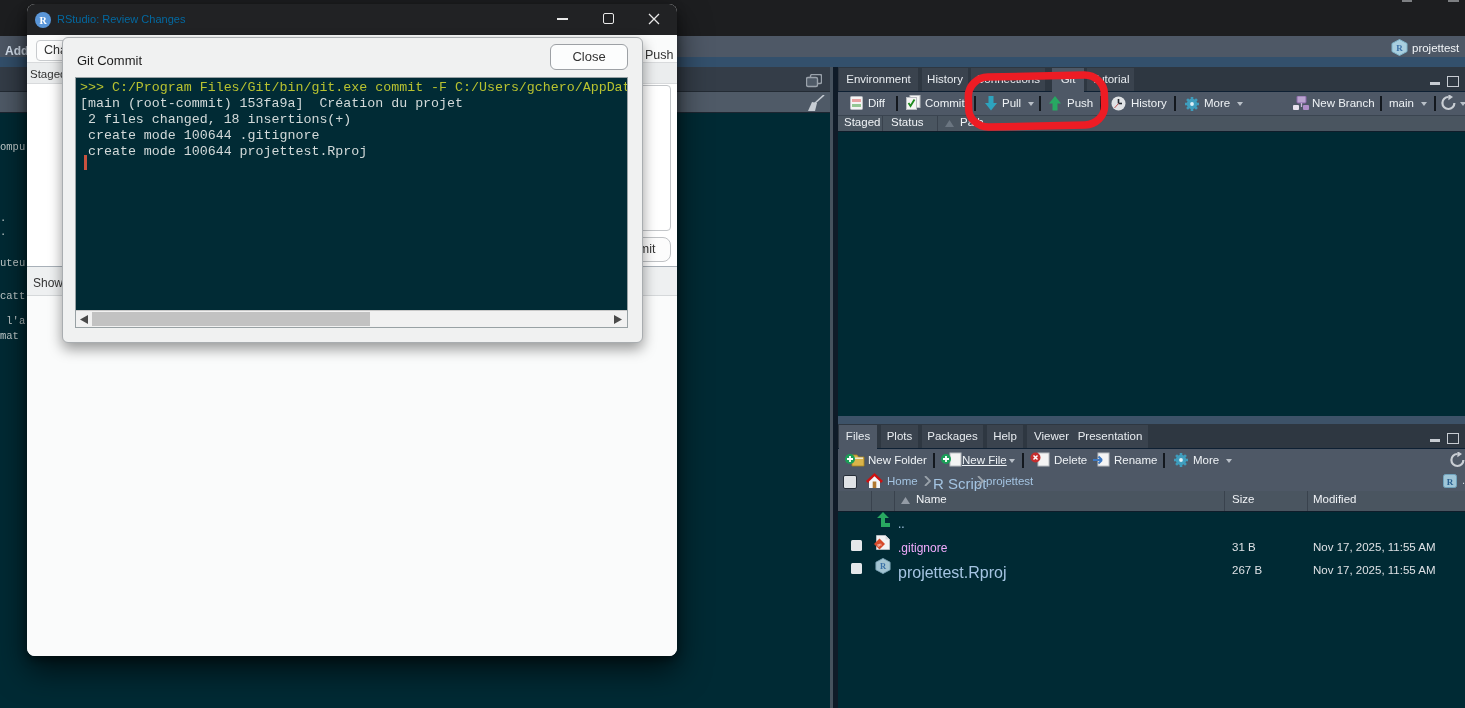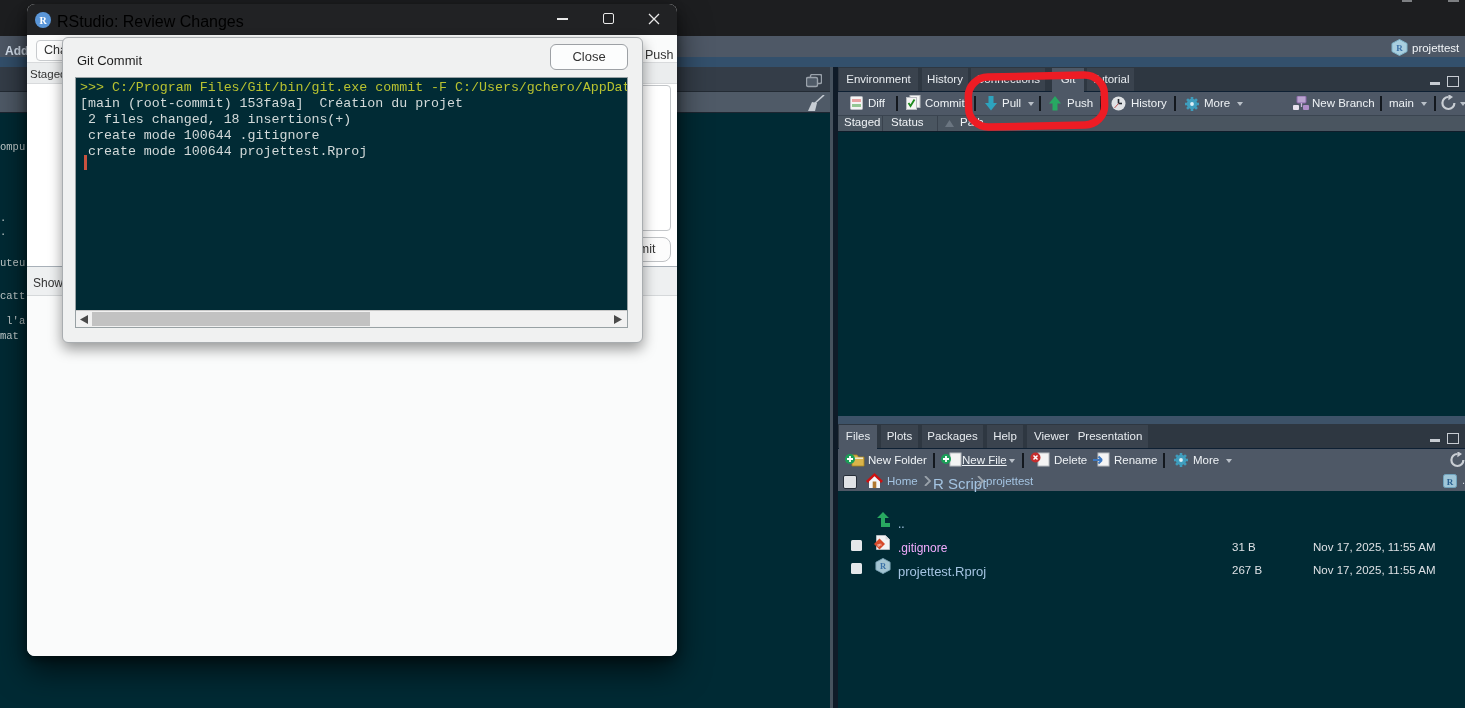--- a/index.html
+++ b/index.html
@@ -239,20 +239,32 @@
         <path d="M2 0 L7 5 L2 10" fill="none" stroke="#9aa2ab" stroke-width="1.8"></path>
       </svg>
     <div class="abs" style="left:148px;top:4px;color:#a4c4e2;font-size:11.5px;">projettest</div>
     <svg class="abs" style="left:605px;top:3px;" width="14" height="14" viewBox="0 0 14 14">
       <rect x="0.5" y="0.5" width="13" height="13" rx="2" fill="#9fc6d8" stroke="#6fa3bd"></rect>
       <text x="7" y="10.5" font-size="9" fill="#2a6090" text-anchor="middle" font-family="Liberation Serif,serif" font-weight="bold">R</text>
     </svg>
     <div class="abs" style="left:624px;top:3px;color:#cdd3d9;font-size:11px;">...</div>
   </div>
 
+  <div class="abs" style="left:0;top:67px;width:627px;height:20px;background:#4a5560;border-bottom:1px solid #0f1d2a;font-size:11.5px;color:#f0f3f6;">
+    <div class="abs" style="left:33px;top:0;width:1px;height:20px;background:#39424d;"></div>
+    <div class="abs" style="left:56px;top:0;width:1px;height:20px;background:#39424d;"></div>
+    <svg class="abs" style="left:63px;top:6px;" width="9" height="7">
+        <polygon points="4.5,0 9,7 0,7" fill="#949ca6"></polygon>
+      </svg>
+    <div class="abs" style="left:78px;top:2px;">Name</div>
+    <div class="abs" style="left:386px;top:0;width:1px;height:20px;background:#39424d;"></div>
+    <div class="abs" style="left:394px;top:2px;">Size</div>
+    <div class="abs" style="left:469px;top:0;width:1px;height:20px;background:#39424d;"></div>
+    <div class="abs" style="left:475px;top:2px;">Modified</div>
+  </div>
 
   <svg class="abs" style="left:38px;top:88px;" width="14" height="15" viewBox="0 0 14 15">
     <path d="M5 15 L5 6 L1 6 L7 0 L13 6 L9 6 L9 11 L14 11 L14 15 Z" fill="#28a860"></path>
   </svg>
   <div class="abs" style="left:60px;top:93px;color:#a4c4e2;font-size:12px;">..</div>
 
   <div class="abs" style="left:13px;top:116px;width:11px;height:11px;background:#e4e7ea;border-radius:1.5px;"></div>
   <svg class="abs" style="left:36px;top:111px;" width="16" height="15" viewBox="0 0 16 15">
     <path d="M2.5 0.5 H11.5 L15.5 4.5 V14.5 H2.5 Z" fill="#f2f3f4" stroke="#c3c7cb" stroke-width="0.8"></path>
     <path d="M11.5 0.5 L11.5 4.5 L15.5 4.5 Z" fill="#d8dbde"></path>
@@ -261,34 +273,34 @@
   </svg>
   <div class="abs" style="left:60px;top:117px;color:#f0abfc;font-size:12px;">.gitignore</div>
   <div class="abs" style="left:394px;top:117px;color:#dde1e5;font-size:11.5px;">31 B</div>
   <div class="abs" style="left:475px;top:117px;color:#dde1e5;font-size:11.5px;">Nov 17, 2025, 11:55 AM</div>
 
   <div class="abs" style="left:13px;top:139px;width:11px;height:11px;background:#e4e7ea;border-radius:1.5px;"></div>
   <svg class="abs" style="left:37px;top:134px;" width="16" height="16" viewBox="0 0 17 17">
     <polygon points="8.5,0.5 16,4.5 16,12.5 8.5,16.5 1,12.5 1,4.5" fill="#a3c4d2" stroke="#7fa8ba" stroke-width="1"></polygon>
     <text x="8.5" y="11.5" font-size="9" fill="#3c72a8" text-anchor="middle" font-family="Liberation Serif,serif" font-weight="bold">R</text>
   </svg>
-  <div class="abs" style="left:60px;top:140px;color:#a4c4e2;font-size:13px;">projettest.Rproj</div>
+  <div class="abs" style="left:60px;top:140px;color:#a4c4e2;font-size:16px;">projettest.Rproj</div>
   <div class="abs" style="left:394px;top:140px;color:#dde1e5;font-size:11.5px;">267 B</div>
   <div class="abs" style="left:475px;top:140px;color:#dde1e5;font-size:11.5px;">Nov 17, 2025, 11:55 AM</div>
 </div>
 
 <div class="abs" style="left:27px;top:4px;width:650px;height:652px;border-radius:8px;overflow:hidden;
      box-shadow:0 14px 32px rgba(0,0,0,0.65), 0 4px 10px rgba(0,0,0,0.4);background:#fbfcfc;">
 
   <div class="abs" style="left:0;top:0;width:650px;height:31px;background:#212224;"></div>
   <svg class="abs" style="left:8px;top:8px;" width="16" height="16" viewBox="0 0 16 16">
     <circle cx="8" cy="8" r="8" fill="#5a96d8"></circle>
     <text x="8" y="12" font-size="10" fill="#fff" text-anchor="middle" font-family="Liberation Serif,serif" font-weight="bold">R</text>
   </svg>
-  <div class="abs" style="left:30px;top:9px;color:#000000;font-size:16px;">RStudio: Review Changes</div>
+  <div class="abs" style="left:30px;top:9px;color:#0369a1;font-size:11px;">RStudio: Review Changes</div>
 
   <div class="abs" style="left:530px;top:14px;width:11px;height:1.5px;background:#e8e8e8;"></div>
   <div class="abs" style="left:576px;top:9px;width:9px;height:9px;border:1.4px solid #e8e8e8;border-radius:2px;"></div>
   <svg class="abs" style="left:621px;top:9px;" width="12" height="12">
       <path d="M1 1 L11 11 M11 1 L1 11" stroke="#e8e8e8" stroke-width="1.3"></path>
     </svg>
 
   <div class="abs" style="left:0;top:31px;width:650px;height:621px;background:#fafbfb;">
 
     <div class="abs" style="left:9px;top:5px;width:60px;height:19px;background:#fdfdfd;border:1px solid #c8cbce;border-radius:4px;color:#333;font-size:12.5px;line-height:19px;text-indent:7px;">Changes</div>

